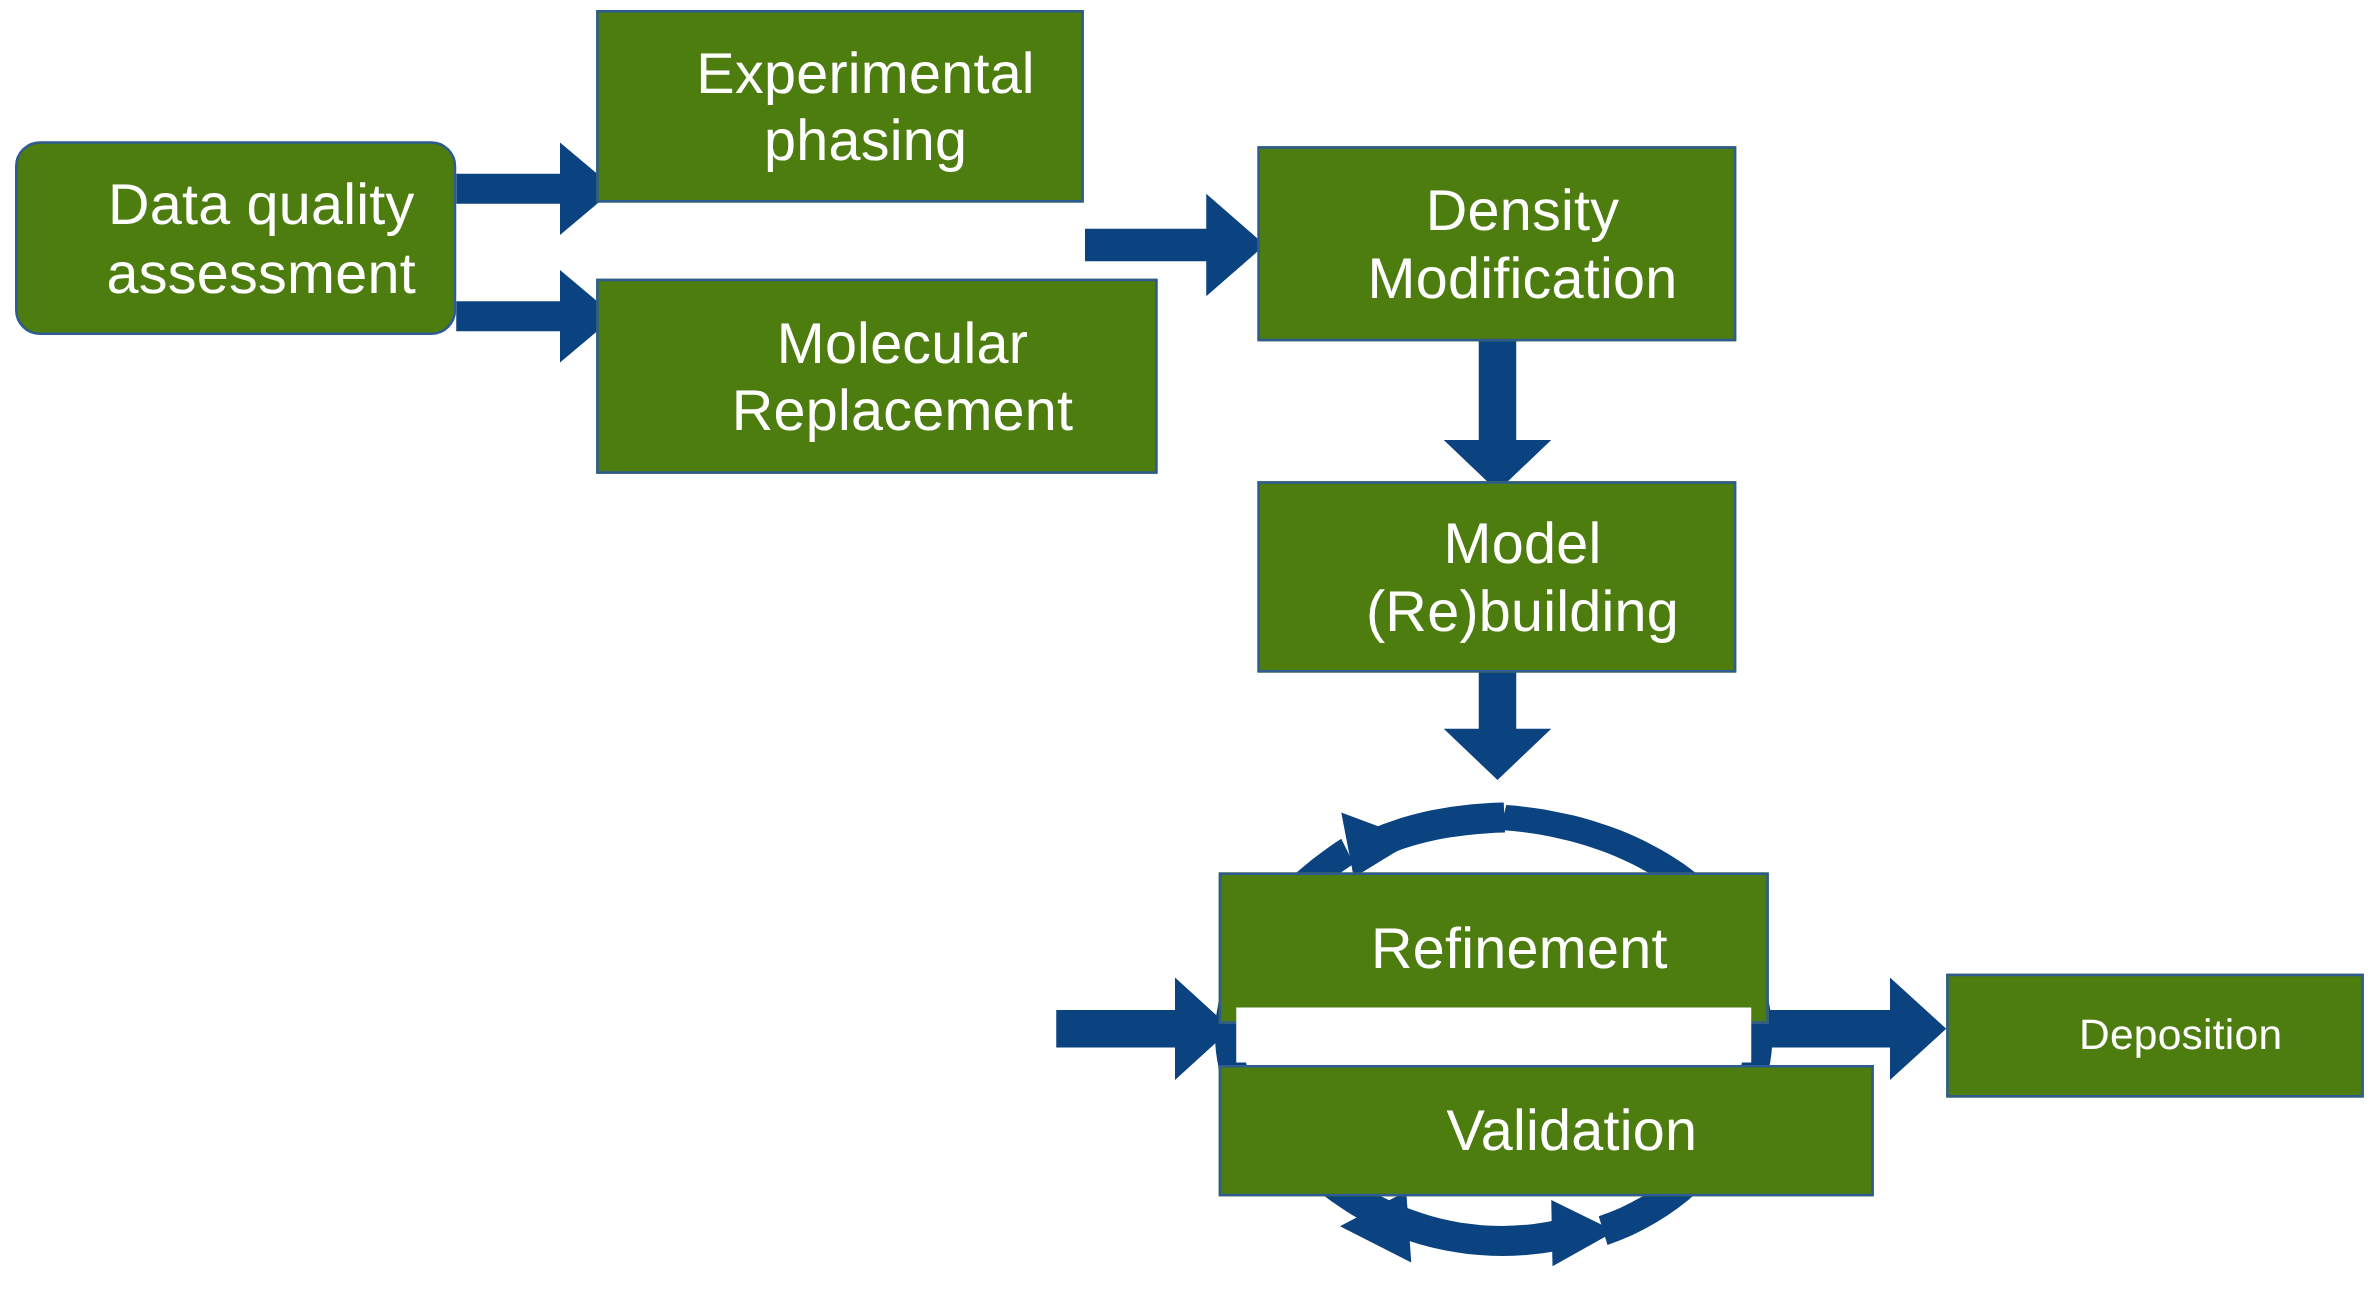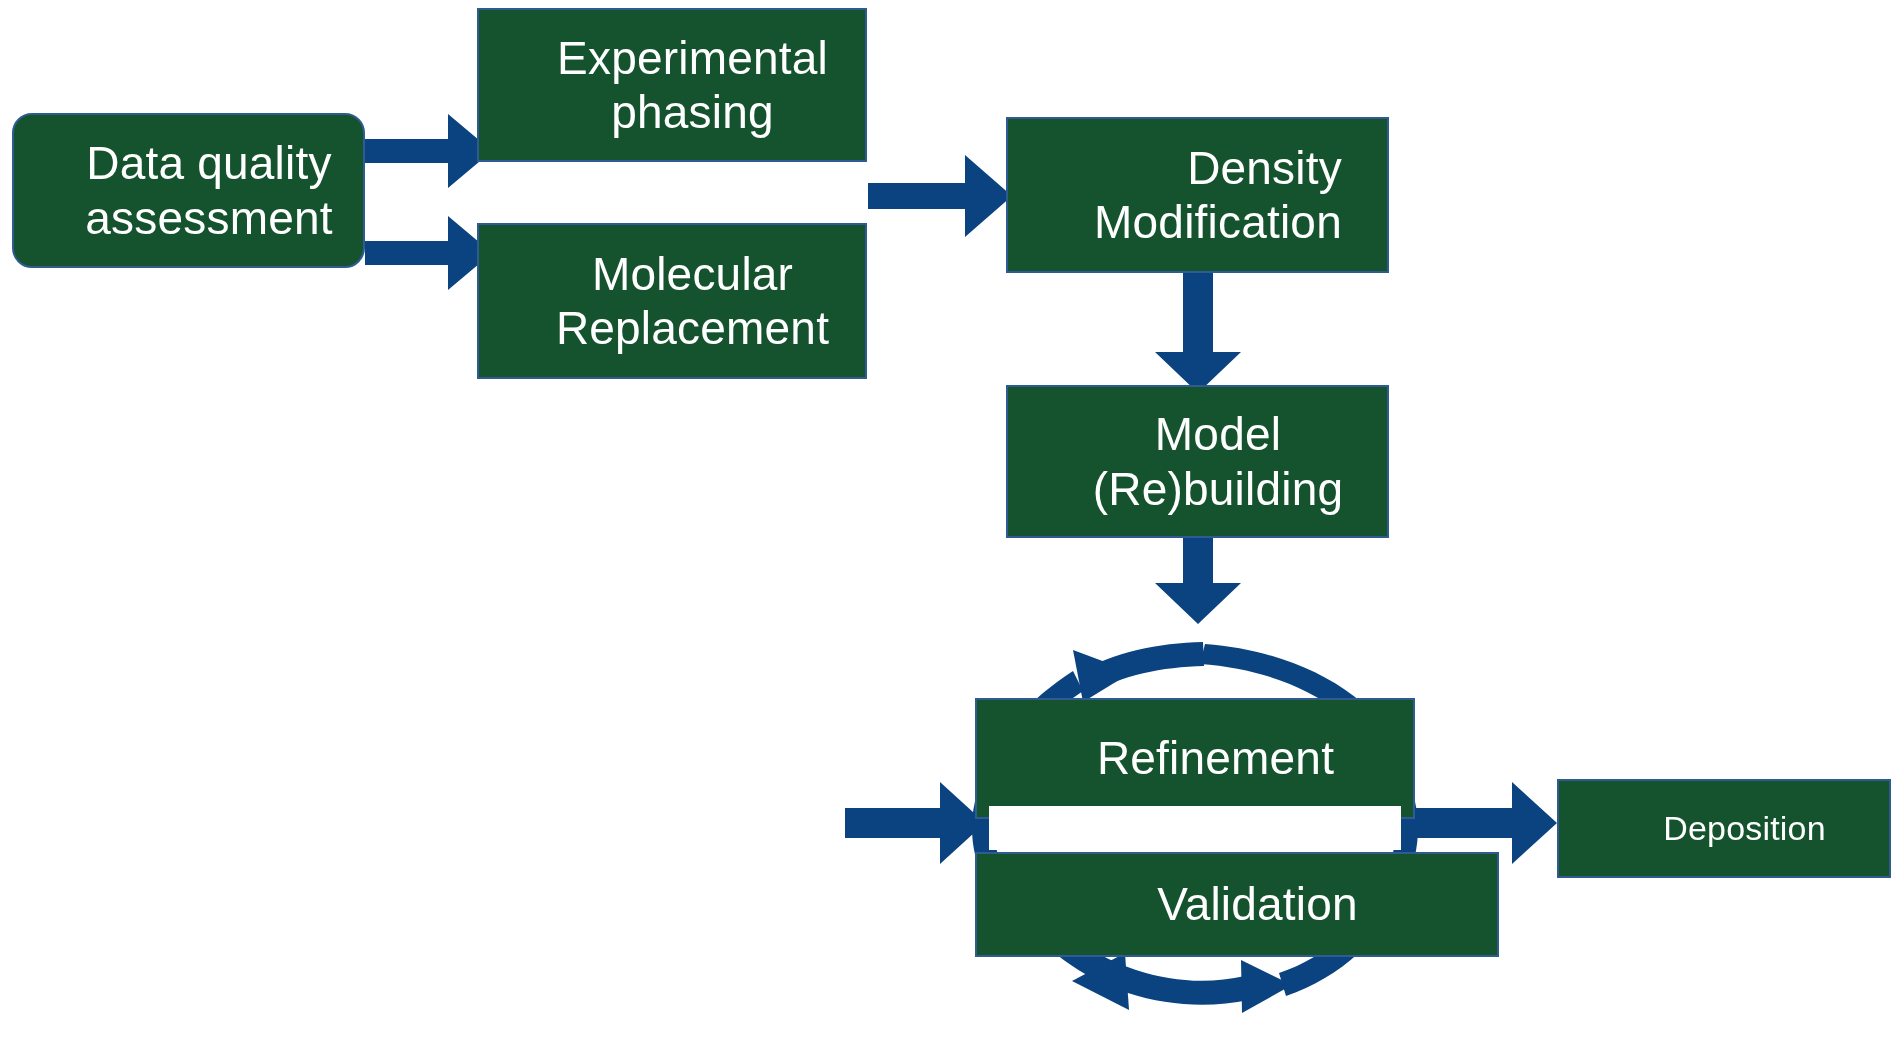--- a/index.html
+++ b/index.html
@@ -10,21 +10,21 @@
   #canvas {
     position: relative;
     width: 1903px;
     height: 1043px;
     background: #ffffff;
     overflow: hidden;
     font-family: "Liberation Sans", sans-serif;
   }
   .node {
     position: absolute;
-    background: #14532d;
+    background: #4d7c0f;
     border: 2px solid #2E5C92;
     color: #ffffff;
     display: flex;
     align-items: center;
     justify-content: center;
     text-align: center;
     font-size: 46px;
     line-height: 1.18;
     font-weight: 400;
     letter-spacing: 0.2px;
@@ -121,26 +121,26 @@
   <div class="node" style="left:12px; top:113px; width:353px; height:155px;border-radius:20px;">
     <span>Data quality
 assessment</span>
   </div>
 
   <div class="node" style="left:477px; top:8px; width:390px; height:154px;">
     <span>Experimental
 phasing</span>
   </div>
 
-  <div class="node" style="left:477px; top:223px; width:390px; height:156px;">
+  <div class="node" style="left:477px; top:223px; width:449px; height:156px;">
     <span>Molecular
 Replacement</span>
   </div>
 
-  <div class="node" style="left:1006px; top:117px; width:383px; height:156px;text-align:right;">
+  <div class="node" style="left:1006px; top:117px; width:383px; height:156px;">
     <span>Density
 Modification</span>
   </div>
 
   <div class="node" style="left:1006px; top:385px; width:383px; height:153px;align-items:center;">
     <span>Model
 (Re)building</span>
   </div>
 
   <div class="node" style="left:975px; top:698px; width:440px; height:121px; font-size:46px;justify-content:center;">

